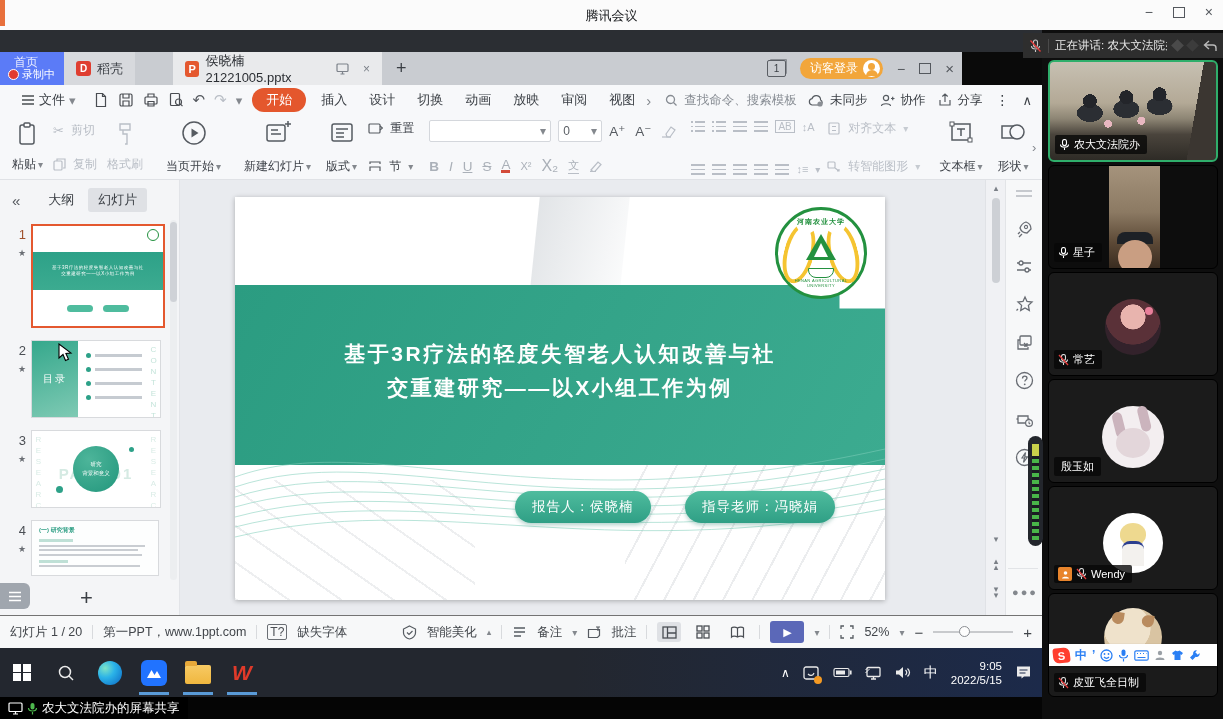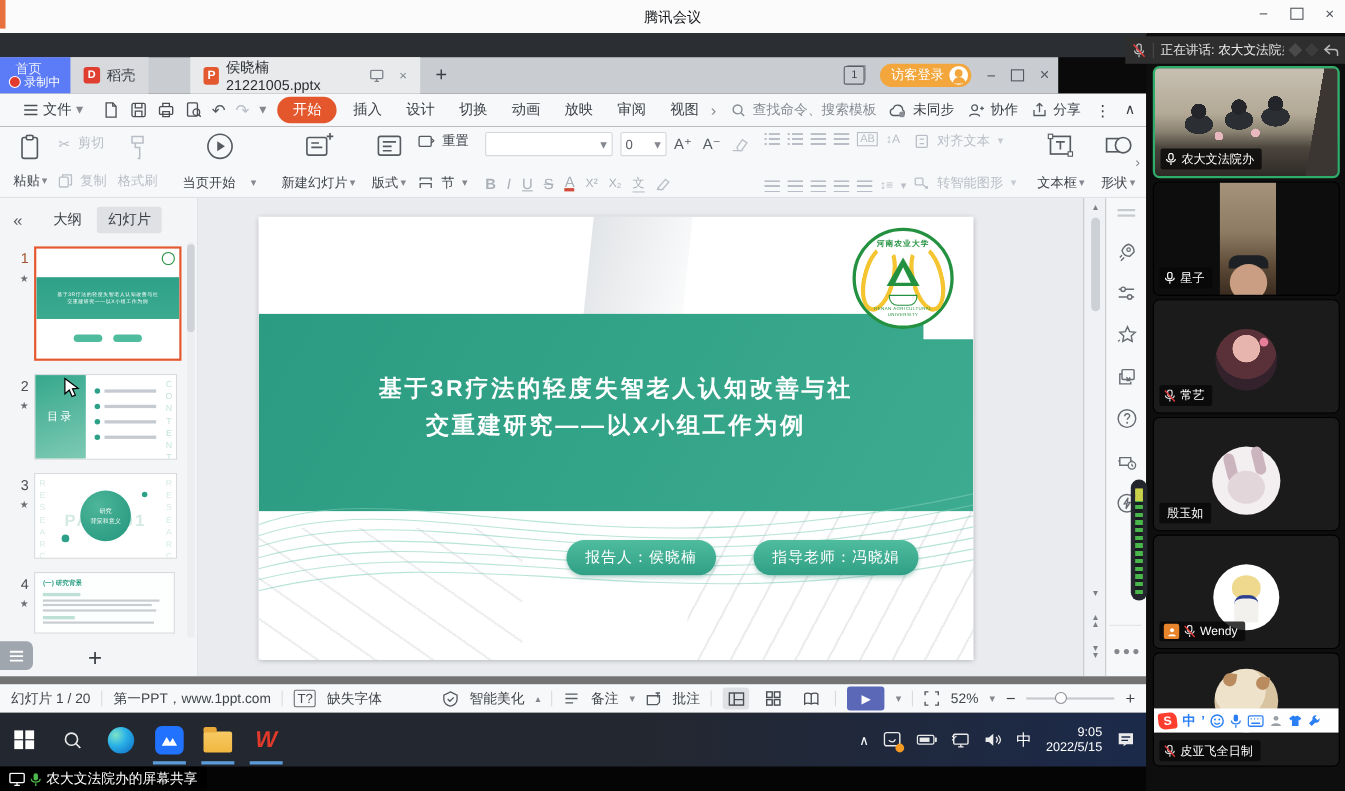--- a/index.html
+++ b/index.html
@@ -110,21 +110,21 @@
   .logo .book{position:absolute;left:50%;bottom:18px;transform:translateX(-50%);width:24px;height:8px;background:#fff;border:1.5px solid #23913f;border-radius:0 0 8px 8px;}
   
   .vscroll{left:985px;top:180px;width:20px;height:435px;background:#f0f1f4;border-left:1px solid #e0e2e6;box-sizing:border-box;}
   .vthumb{position:absolute;left:6px;top:18px;width:8px;height:85px;border-radius:4px;background:#cdd0d5;}
   .varrow{position:absolute;left:4px;font-size:9px;color:#7b8087;line-height:8px;text-align:center;width:12px;}
   .toolcol{left:1005px;top:180px;width:37px;height:435px;background:#f7f8f9;border-left:1px solid #e2e4e7;box-sizing:border-box;display:flex;flex-direction:column;align-items:center;gap:20px;padding-top:10px;color:#686c73;}
   .handle{width:16px;height:2px;background:#c6c9ce;box-shadow:0 5px 0 #c6c9ce;margin-bottom:8px;}
   .tooldots{position:absolute;left:1012px;top:586px;color:#84888e;font-size:11px;letter-spacing:2px;}
   .tooldiv{position:absolute;left:1008px;top:568px;width:30px;height:1px;background:#e2e4e7;}
   
-  .statusbar{left:0;top:615px;width:1042px;height:33px;background:#f7f8f9;border-top:7px solid #737373;display:flex;align-items:center;font-size:12.5px;color:#41454a;padding:0 10px;box-sizing:border-box;gap:10px;}
+  .statusbar{left:0;top:615px;width:1042px;height:33px;background:#f7f8f9;border-top:1px solid #737373;display:flex;align-items:center;font-size:12.5px;color:#41454a;padding:0 10px;box-sizing:border-box;gap:10px;}
   .s-sep{width:1px;height:14px;background:#d8dadd;}
   .viewbtn{width:24px;height:20px;display:flex;align-items:center;justify-content:center;border-radius:3px;color:#4a4e54;}
   .viewbtn.active{background:#dfe1e5;}
   .playbtn{width:34px;height:22px;background:#5b68b8;border-radius:3px;color:#fff;display:flex;align-items:center;justify-content:center;font-size:11px;}
   .ztrack{width:80px;height:2px;background:#c8cacd;position:relative;}
   .zknob{position:absolute;left:26px;top:-5px;width:11px;height:11px;border-radius:50%;background:#fdfdfd;border:1.5px solid #8a8d92;box-sizing:border-box;}
   .tq{font-size:12px;border:1px solid #6a6e74;border-radius:2px;padding:0 2px;color:#4a4e54;}
   
   .taskbar{left:0;top:648px;width:1042px;height:49px;background:linear-gradient(90deg,#23272f 0%,#23272f 55%,#1c2a4a 100%);display:flex;align-items:center;color:#fff;}
   .tb-ico{width:44px;display:flex;align-items:center;justify-content:center;height:100%;position:relative;}
@@ -340,21 +340,21 @@
           </svg>
         <span class="lab dis">格式刷</span>
       </div>
     </div>
     <div class="sep"></div>
     <div class="bigbtn">
       <svg class="ic" width="26" height="26" viewBox="0 0 26 26">
           <circle cx="13" cy="13" r="11" fill="none" stroke="#565b61" stroke-width="1.5"></circle>
           <path d="M10.5 8.5l7 4.5-7 4.5z" fill="#565b61"></path>
         </svg>
-      <span class="trow" style="gap:14px;">
+      <span class="trow" style="gap:2px;">
           <span class="lab">当页开始</span>
           <span style="color:#84888e;font-size:10px;">▾</span>
         </span>
     </div>
     <div class="sep"></div>
     <div class="bigbtn">
       <svg class="ic" width="28" height="26" viewBox="0 0 28 26">
           <rect x="3" y="5" width="18" height="16" rx="2" fill="none" stroke="#565b61" stroke-width="1.5"></rect>
           <path d="M7 10h7M7 14h10M21 4h6M24 1v6" stroke="#565b61" stroke-width="1.5" fill="none"></path>
         </svg>
@@ -409,21 +409,21 @@
             </svg>
           </span>
       </div>
       <div class="trow fmt">
         <b>B</b>
         <i>I</i>
         <u>U</u>
         <s>S</s>
         <span style="border-bottom:3px solid #d34b3a;line-height:11px;">A</span>
         <span style="font-size:11px;">X²</span>
-        <span style="font-size:11px;">X₂</span>
+        <span style="font-size:16px;">X₂</span>
         <span style="font-size:11px;border-bottom:1px solid #b9bec6;">文</span>
         <svg class="ic" width="14" height="12" viewBox="0 0 14 12">
             <path d="M2 10l7-8 3 2.5-7 8z" fill="none" stroke="#b9bec6" stroke-width="1.2"></path>
             <path d="M1 11.5h6" stroke="#b9bec6" stroke-width="1.2"></path>
           </svg>
       </div>
     </div>
     <div class="sep"></div>
     <div class="tgroup">
       <div class="trow">

